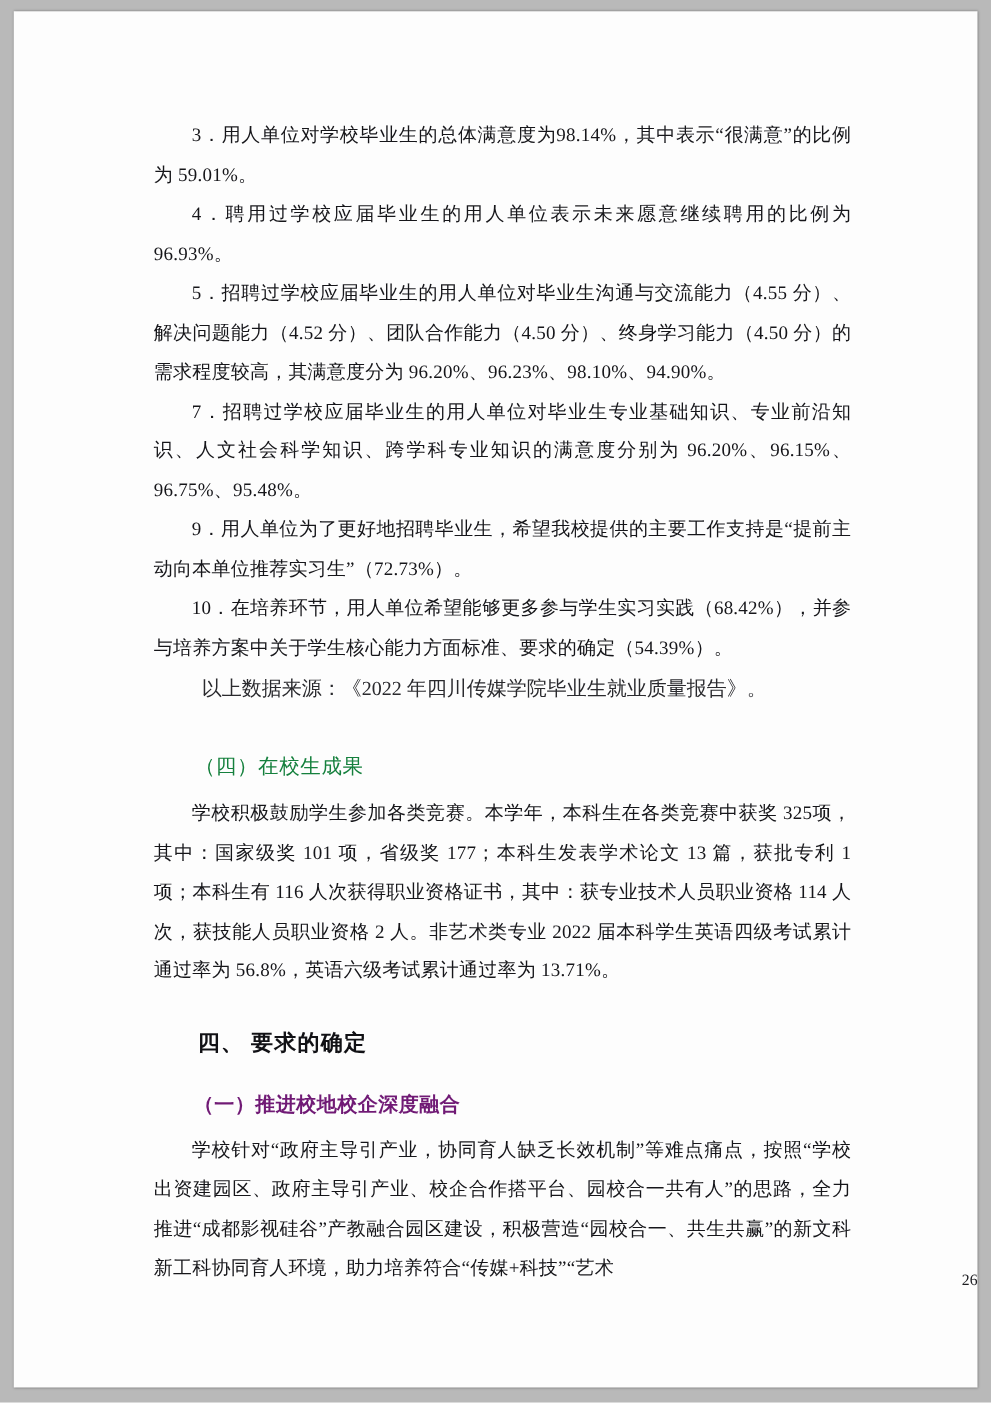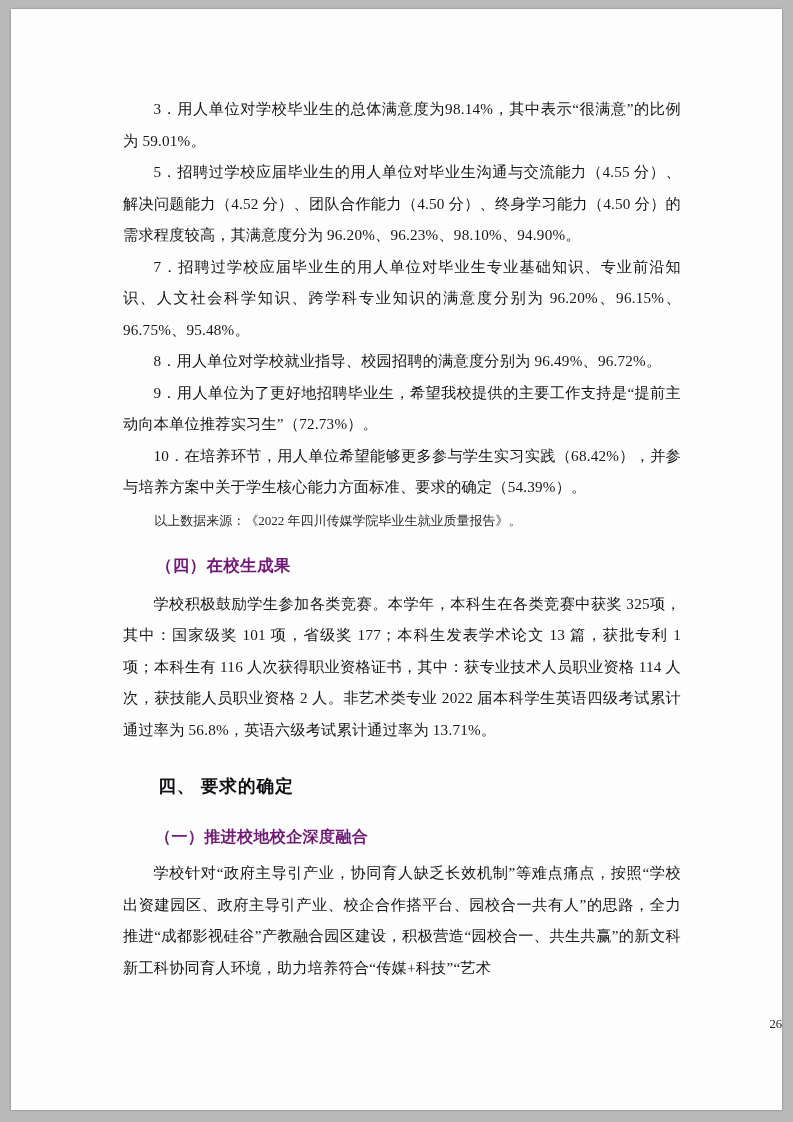--- a/index.html
+++ b/index.html
@@ -32,31 +32,31 @@
     font-size: 15.2px;
     line-height: 31.5px;
     color: #16161a;
     text-align: justify;
     text-justify: inter-ideograph;
     text-indent: 2em;
     letter-spacing: 0.2px;
   }
   p.source {
     margin: 6px 0 0 0;
-    font-size: 13px;
+    font-size: 16px;
     line-height: 24px;
     color: #2a2a2e;
     text-indent: 2.4em;
   }
   h2.head-2 {
-    margin: 17px 0 6px 0;
+    margin: 33px 0 6px 0;
     font-size: 16.4px;
     line-height: 32px;
-    font-weight: bold;
-    color: #701a75;
+    font-weight: normal;
+    color: #15803d;
     text-indent: 2em;
     letter-spacing: 0.5px;
   }
   h1.head-1 {
     margin: 24px 0 8px 0;
     font-size: 17.6px;
     line-height: 34px;
     font-weight: bold;
     color: #111115;
     text-indent: 2em;
@@ -82,23 +82,23 @@
     font-family: "Liberation Serif", "DejaVu Serif", serif;
   }
 </style>
 </head>
 <body>
 
 <div class="page">
   <div class="content">
 
     <p class="para">3．用人单位对学校毕业生的总体满意度为98.14%，其中表示“很满意”的比例为 59.01%。</p>
+    <p class="para">4．聘用过学校应届毕业生的用人单位表示未来愿意继续聘用的比例为96.93%。</p>
     <p class="para">5．招聘过学校应届毕业生的用人单位对毕业生沟通与交流能力（4.55 分）、解决问题能力（4.52 分）、团队合作能力（4.50 分）、终身学习能力（4.50 分）的需求程度较高，其满意度分为 96.20%、96.23%、98.10%、94.90%。</p>
     <p class="para">7．招聘过学校应届毕业生的用人单位对毕业生专业基础知识、专业前沿知识、人文社会科学知识、跨学科专业知识的满意度分别为 96.20%、96.15%、96.75%、95.48%。</p>
-    <p class="para">8．用人单位对学校就业指导、校园招聘的满意度分别为 96.49%、96.72%。</p>
     <p class="para">9．用人单位为了更好地招聘毕业生，希望我校提供的主要工作支持是“提前主动向本单位推荐实习生”（72.73%）。</p>
     <p class="para">10．在培养环节，用人单位希望能够更多参与学生实习实践（68.42%），并参与培养方案中关于学生核心能力方面标准、要求的确定（54.39%）。</p>
 
     <p class="source">以上数据来源：《2022 年四川传媒学院毕业生就业质量报告》。</p>
 
     <h2 class="head-2">（四）在校生成果</h2>
 
     <p class="para">学校积极鼓励学生参加各类竞赛。本学年，本科生在各类竞赛中获奖 325项，其中：国家级奖 101 项，省级奖 177；本科生发表学术论文 13 篇，获批专利 1 项；本科生有 116 人次获得职业资格证书，其中：获专业技术人员职业资格 114 人次，获技能人员职业资格 2 人。非艺术类专业 2022 届本科学生英语四级考试累计通过率为 56.8%，英语六级考试累计通过率为 13.71%。</p>
 
     <h1 class="head-1">四、  要求的确定</h1>

